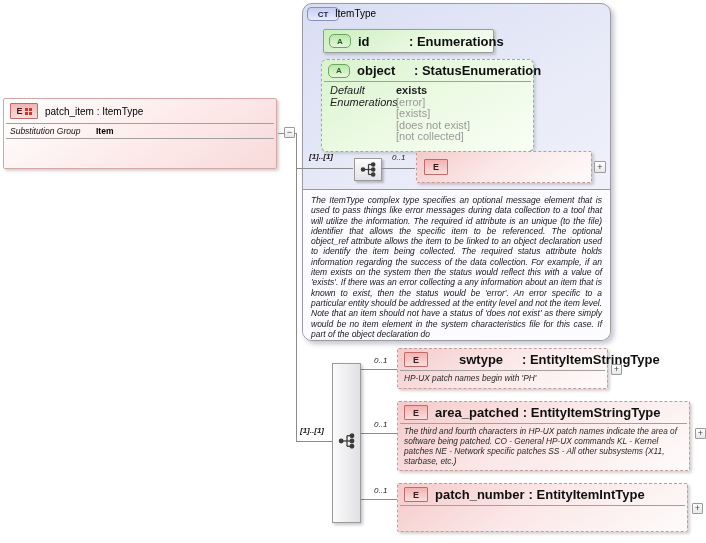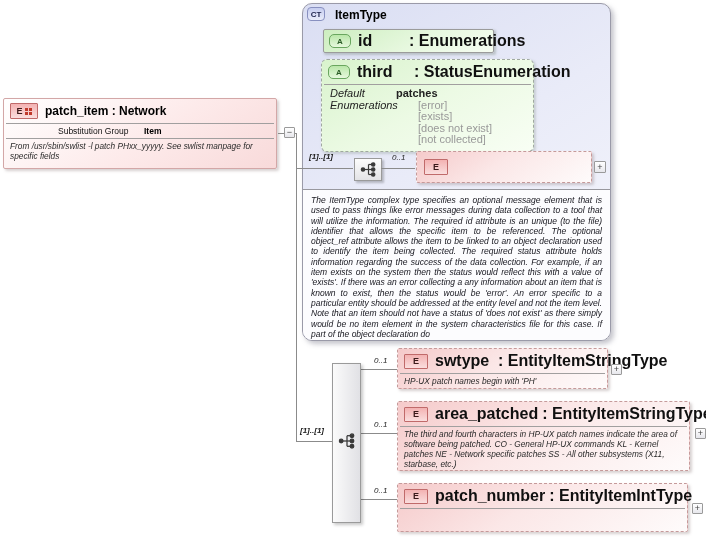--- a/index.html
+++ b/index.html
@@ -11,21 +11,21 @@
   .card{position:absolute;font-style:italic;font-size:8px;color:#222;white-space:nowrap;}
   .seqcard{font-weight:bold;}
   
   .ebox{border:1px dashed #c59a9a;border-radius:2px;
         background:linear-gradient(145deg,#f5caca 0%,#fbe7e7 45%,#fefbfb 100%);
         box-shadow:2px 2px 3px rgba(110,90,90,.28);}
   .esolid{border:1px solid #d3a7a7;border-radius:2px;
         background:linear-gradient(145deg,#ffffff 0%,#fdeaea 55%,#f8dada 100%);
         box-shadow:2px 2px 3px rgba(110,90,90,.28);}
   .hdr{display:flex;align-items:center;padding:3px 6px;gap:7px;}
-  .nm,.ty{font-weight:bold;font-size:16px;color:#101010;white-space:nowrap;}
+  .nm,.ty{font-weight:bold;font-size:13px;color:#101010;white-space:nowrap;}
   .rule{height:0;border-top:1px solid #a19f9f;margin:0 2px;}
   .doc{font-style:italic;font-size:8.3px;line-height:10px;color:#2a2a2a;padding:2px 6px 3px;}
   .eicon{display:flex;align-items:center;justify-content:center;flex:none;
         width:22px;height:13px;border:1px solid #c06a6a;border-radius:1px;
         background:linear-gradient(180deg,#f3b2b2,#fadedе);
         background:linear-gradient(180deg,#f3b2b2,#fadede);
         font-size:9px;font-weight:bold;color:#3a1a1a;}
   .aicon{display:flex;align-items:center;justify-content:center;flex:none;
         width:20px;height:12px;border:1px solid #69a65f;border-radius:5px;
         background:linear-gradient(180deg,#b9e7a9,#e6f8dd);
@@ -33,39 +33,39 @@
   .abox-solid{border:1px solid #9b9b9b;border-radius:2px;
         background:linear-gradient(150deg,#cdeec0 0%,#e7f8df 55%,#f6fdf2 100%);
         box-shadow:1.5px 1.5px 2.5px rgba(90,110,90,.3);}
   .abox-dash{border:1px dashed #a0a8a0;border-radius:6px;
         background:linear-gradient(150deg,#d9f3cd 0%,#ecfae4 50%,#f8fef4 100%);
         box-shadow:1.5px 1.5px 2.5px rgba(90,110,90,.22);}
   .ctbox{border:1px solid #9a9aa8;border-radius:10px;
         background:linear-gradient(150deg,#dadef3 0%,#e9ebf8 45%,#f6f7fd 100%);
         box-shadow:3px 3px 5px rgba(90,90,110,.35);}
   .ctbadge{display:flex;align-items:center;justify-content:center;
-        width:18px;height:14px;border:1px solid #8890c0;border-radius:4px;
+        width:32px;height:14px;border:1px solid #8890c0;border-radius:4px;
         background:linear-gradient(180deg,#c6cdf0,#e9ecfa);
         font-size:8px;font-weight:bold;color:#20264f;}
-  .title{font-size:12px;font-weight:bold;color:#000;white-space:nowrap;}
+  .title{font-size:10px;font-weight:normal;color:#000;white-space:nowrap;}
   .plusbtn,.minusbtn{position:absolute;display:flex;align-items:center;justify-content:center;
         width:11px;height:11px;border:1px solid #9a9a9a;border-radius:1px;box-sizing:border-box;
         background:linear-gradient(180deg,#ffffff,#e7e7ec);font-size:9px;line-height:9px;color:#444;
         cursor:pointer;}
   .seqnode{border:1px solid #9a9a9a;background:linear-gradient(180deg,#fcfcfc,#e3e3e6);
         box-shadow:1.5px 1.5px 2px rgba(0,0,0,.22);display:flex;align-items:center;justify-content:center;}
   .seqbar{border:1px solid #9a9a9a;background:linear-gradient(90deg,#fbfbfb,#e1e1e5);
         box-shadow:2px 2px 3px rgba(0,0,0,.22);}
   .facets{display:grid;grid-template-columns:66px auto;padding:3px 8px 4px;
         font-size:11px;line-height:11.5px;color:#222;}
   .flabel{font-style:italic;}
   .fval{font-weight:bold;}
-  .fenum{color:#999;padding-left:22px;}
+  .fenum{color:#999;}
   .subrow{display:flex;align-items:center;padding:2px 6px;font-size:8.5px;}
-  .sublabel{width:86px;color:#111;margin-left:48px;}
+  .sublabel{font-style:italic;width:86px;color:#111;}
   .subval{font-weight:bold;}
   .bigdoc{position:absolute;left:0;right:0;top:185px;bottom:0;overflow:hidden;
         background:#fcfcfe;border-top:1px solid #98989e;border-radius:0 0 9px 9px;
         padding:5px 8px;font-style:italic;font-size:8.5px;line-height:10.3px;
         color:#16161e;text-align:justify;}
 </style>
 </head>
 <body>
 
 <div id="canvas">
@@ -74,53 +74,52 @@
     <div class="hdr" style="padding:4px 6px;">
       <span class="eicon" style="width:26px;height:14px;gap:2px;">
         <span>E</span>
         <svg width="7" height="7" viewBox="0 0 7 7">
           <rect x="0" y="0" width="3" height="3" fill="#c0392b"></rect>
           <rect x="4" y="0" width="3" height="3" fill="#c0392b"></rect>
           <rect x="0" y="4" width="3" height="3" fill="#c0392b"></rect>
           <rect x="4" y="4" width="3" height="3" fill="#c0392b"></rect>
         </svg>
       </span>
-      <span class="title">patch_item : Network</span>
+      <span class="title">patch_item : ItemType</span>
     </div>
     <div class="rule"></div>
     <div class="subrow">
       <span class="sublabel">Substitution Group</span>
       <span class="subval">Item</span>
     </div>
     <div class="rule"></div>
-    <div class="doc">From /usr/sbin/swlist -l patch PHxx_yyyyy. See swlist manpage for specific fields</div>
   </div>
 
   <div class="abs ctbox" style="left:302px;top:3px;width:309px;height:338px;">
     <div class="abs ctbadge" style="left:4px;top:3px;">CT</div>
     <div class="abs title" style="left:32px;top:4px;">ItemType</div>
 
     <div class="abs abox-solid" style="left:20px;top:25px;width:171px;height:24px;">
       <div class="hdr" style="height:100%;padding:0 5px;">
         <span class="aicon">A</span>
         <span class="nm" style="min-width:44px;">id</span>
         <span class="ty">: Enumerations</span>
       </div>
     </div>
 
     <div class="abs abox-dash" style="left:18px;top:55px;width:213px;height:93px;">
       <div class="hdr" style="padding:3px 6px;">
         <span class="aicon">A</span>
-        <span class="nm" style="min-width:50px;">third</span>
+        <span class="nm" style="min-width:50px;">object</span>
         <span class="ty">: StatusEnumeration</span>
       </div>
       <div class="rule"></div>
       <div class="facets">
         <span class="flabel">Default</span>
-        <span class="fval">patches</span>
+        <span class="fval">exists</span>
         <span class="flabel">Enumerations</span>
         <span>
           <div class="fenum">[error]</div>
           <div class="fenum">[exists]</div>
           <div class="fenum">[does not exist]</div>
           <div class="fenum">[not collected]</div>
         </span>
       </div>
     </div>
 
@@ -180,21 +179,21 @@
           <circle cx="13.2" cy="13.5" r="1.7"></circle>
         </g>
       </svg>
     </div>
   </div>
 
   <div class="card" style="left:374px;top:356px;">0..1</div>
   <div class="abs ebox" style="left:397px;top:348px;width:211px;height:41px;">
     <div class="hdr">
       <span class="eicon">E</span>
-      <span class="nm" style="min-width:56px;">swtype</span>
+      <span class="nm" style="min-width:56px;margin-left:24px;">swtype</span>
       <span class="ty">: EntityItemStringType</span>
     </div>
     <div class="rule"></div>
     <div class="doc">HP-UX patch names begin with 'PH'</div>
   </div>
   <div class="plusbtn" style="left:611px;top:364px;">+</div>
 
   <div class="card" style="left:374px;top:420px;">0..1</div>
   <div class="abs ebox" style="left:397px;top:401px;width:293px;height:70px;">
     <div class="hdr">

